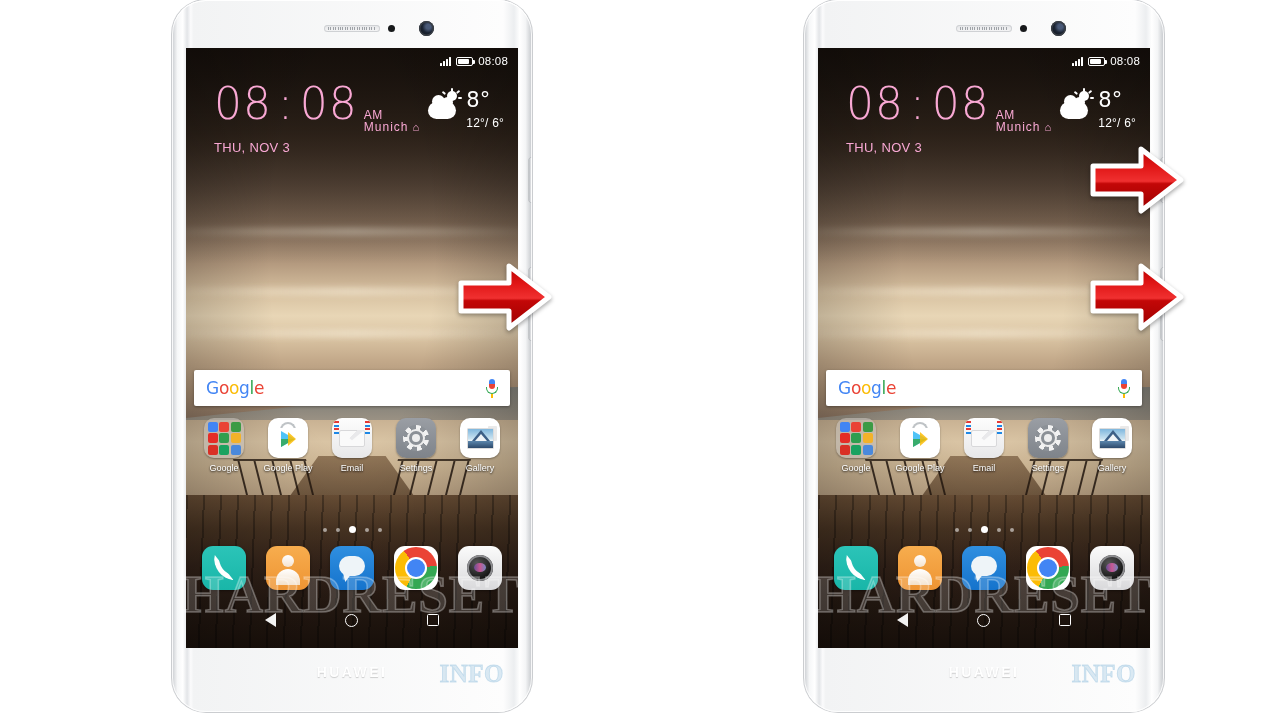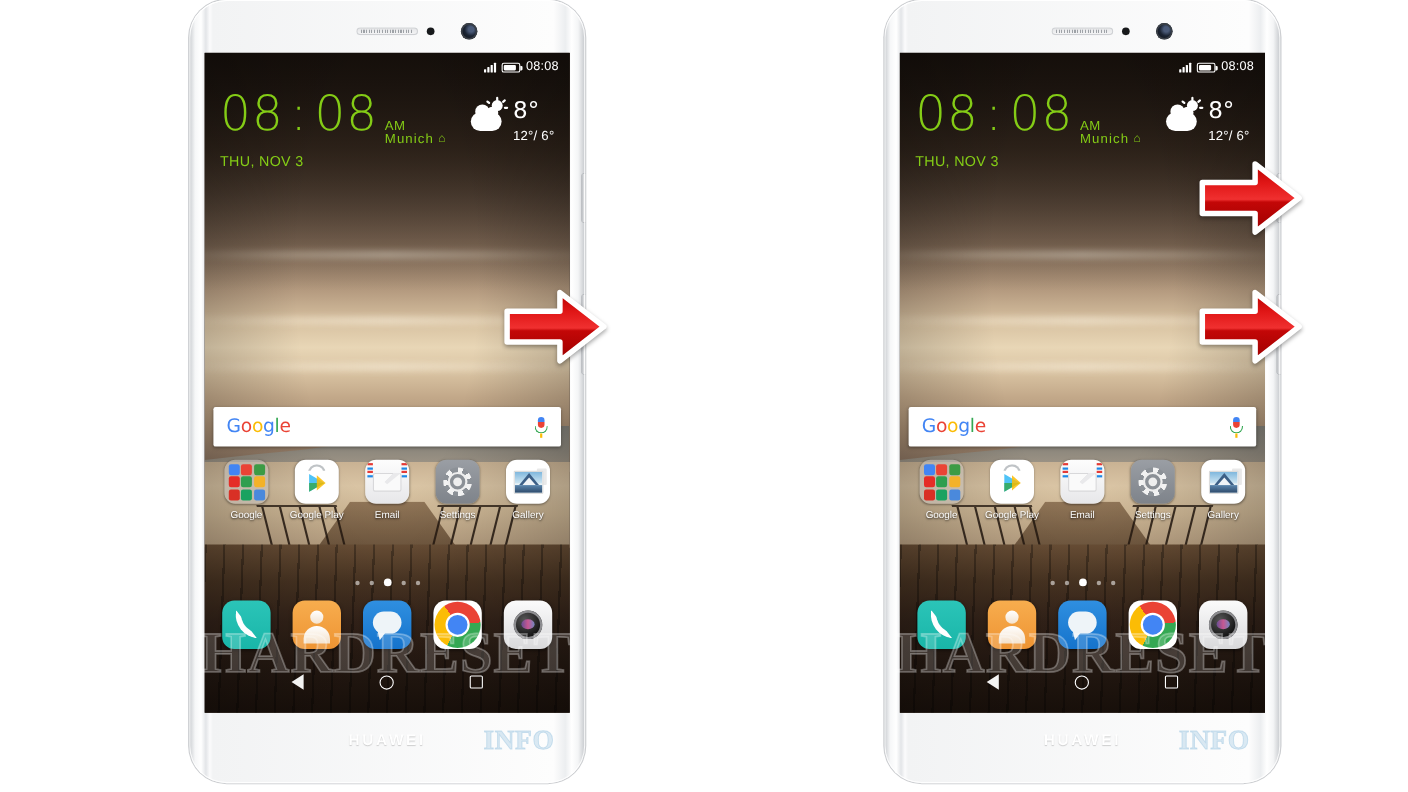--- a/index.html
+++ b/index.html
@@ -113,21 +113,21 @@
   .sig { display:flex; align-items:flex-end; gap:1px; height:9px; }
   .sig i { display:block; width:2px; background:#fff; border-radius:.5px; }
   .sig i:nth-child(1){height:3px} .sig i:nth-child(2){height:5px}
   .sig i:nth-child(3){height:7px} .sig i:nth-child(4){height:9px}
   .bat { position:relative; width:17px; height:9px; border:1.2px solid #fff; border-radius:2px; }
   .bat::before{content:""; position:absolute; left:1px; top:1px; bottom:1px; width:11px; background:#fff; border-radius:1px;}
   .bat::after{content:""; position:absolute; right:-3px; top:2.5px; width:2px; height:4px; background:#fff; border-radius:0 1px 1px 0;}
   .clock-small { font-size: 11.5px; font-weight: 500; text-align: center; }
 
   
-  .clockwidget { position:absolute; left: 14px; top: 36px; color:#84cc16; }
+  .clockwidget { position:absolute; left: 28px; top: 36px; color:#f9a8d4; }
   .bigtime {
     font-family: "DejaVu Sans", sans-serif;
     font-size: 44px; font-weight: 300; line-height: .92;
     letter-spacing: 1px; display:flex; align-items:baseline; gap:6px;
   }
   .bigtime .t { font-weight: 200; }
   .bigtime .meta { display:flex; flex-direction:column; gap:1px; }
   .bigtime .ampm { font-size: 12px; letter-spacing:.4px; font-family:"Liberation Sans",sans-serif;}
   .bigtime .city { font-size: 12px; font-family:"Liberation Sans",sans-serif; display:flex; align-items:center; gap:4px;}
   .homeglyph { font-size: 11px; opacity:.95; }

